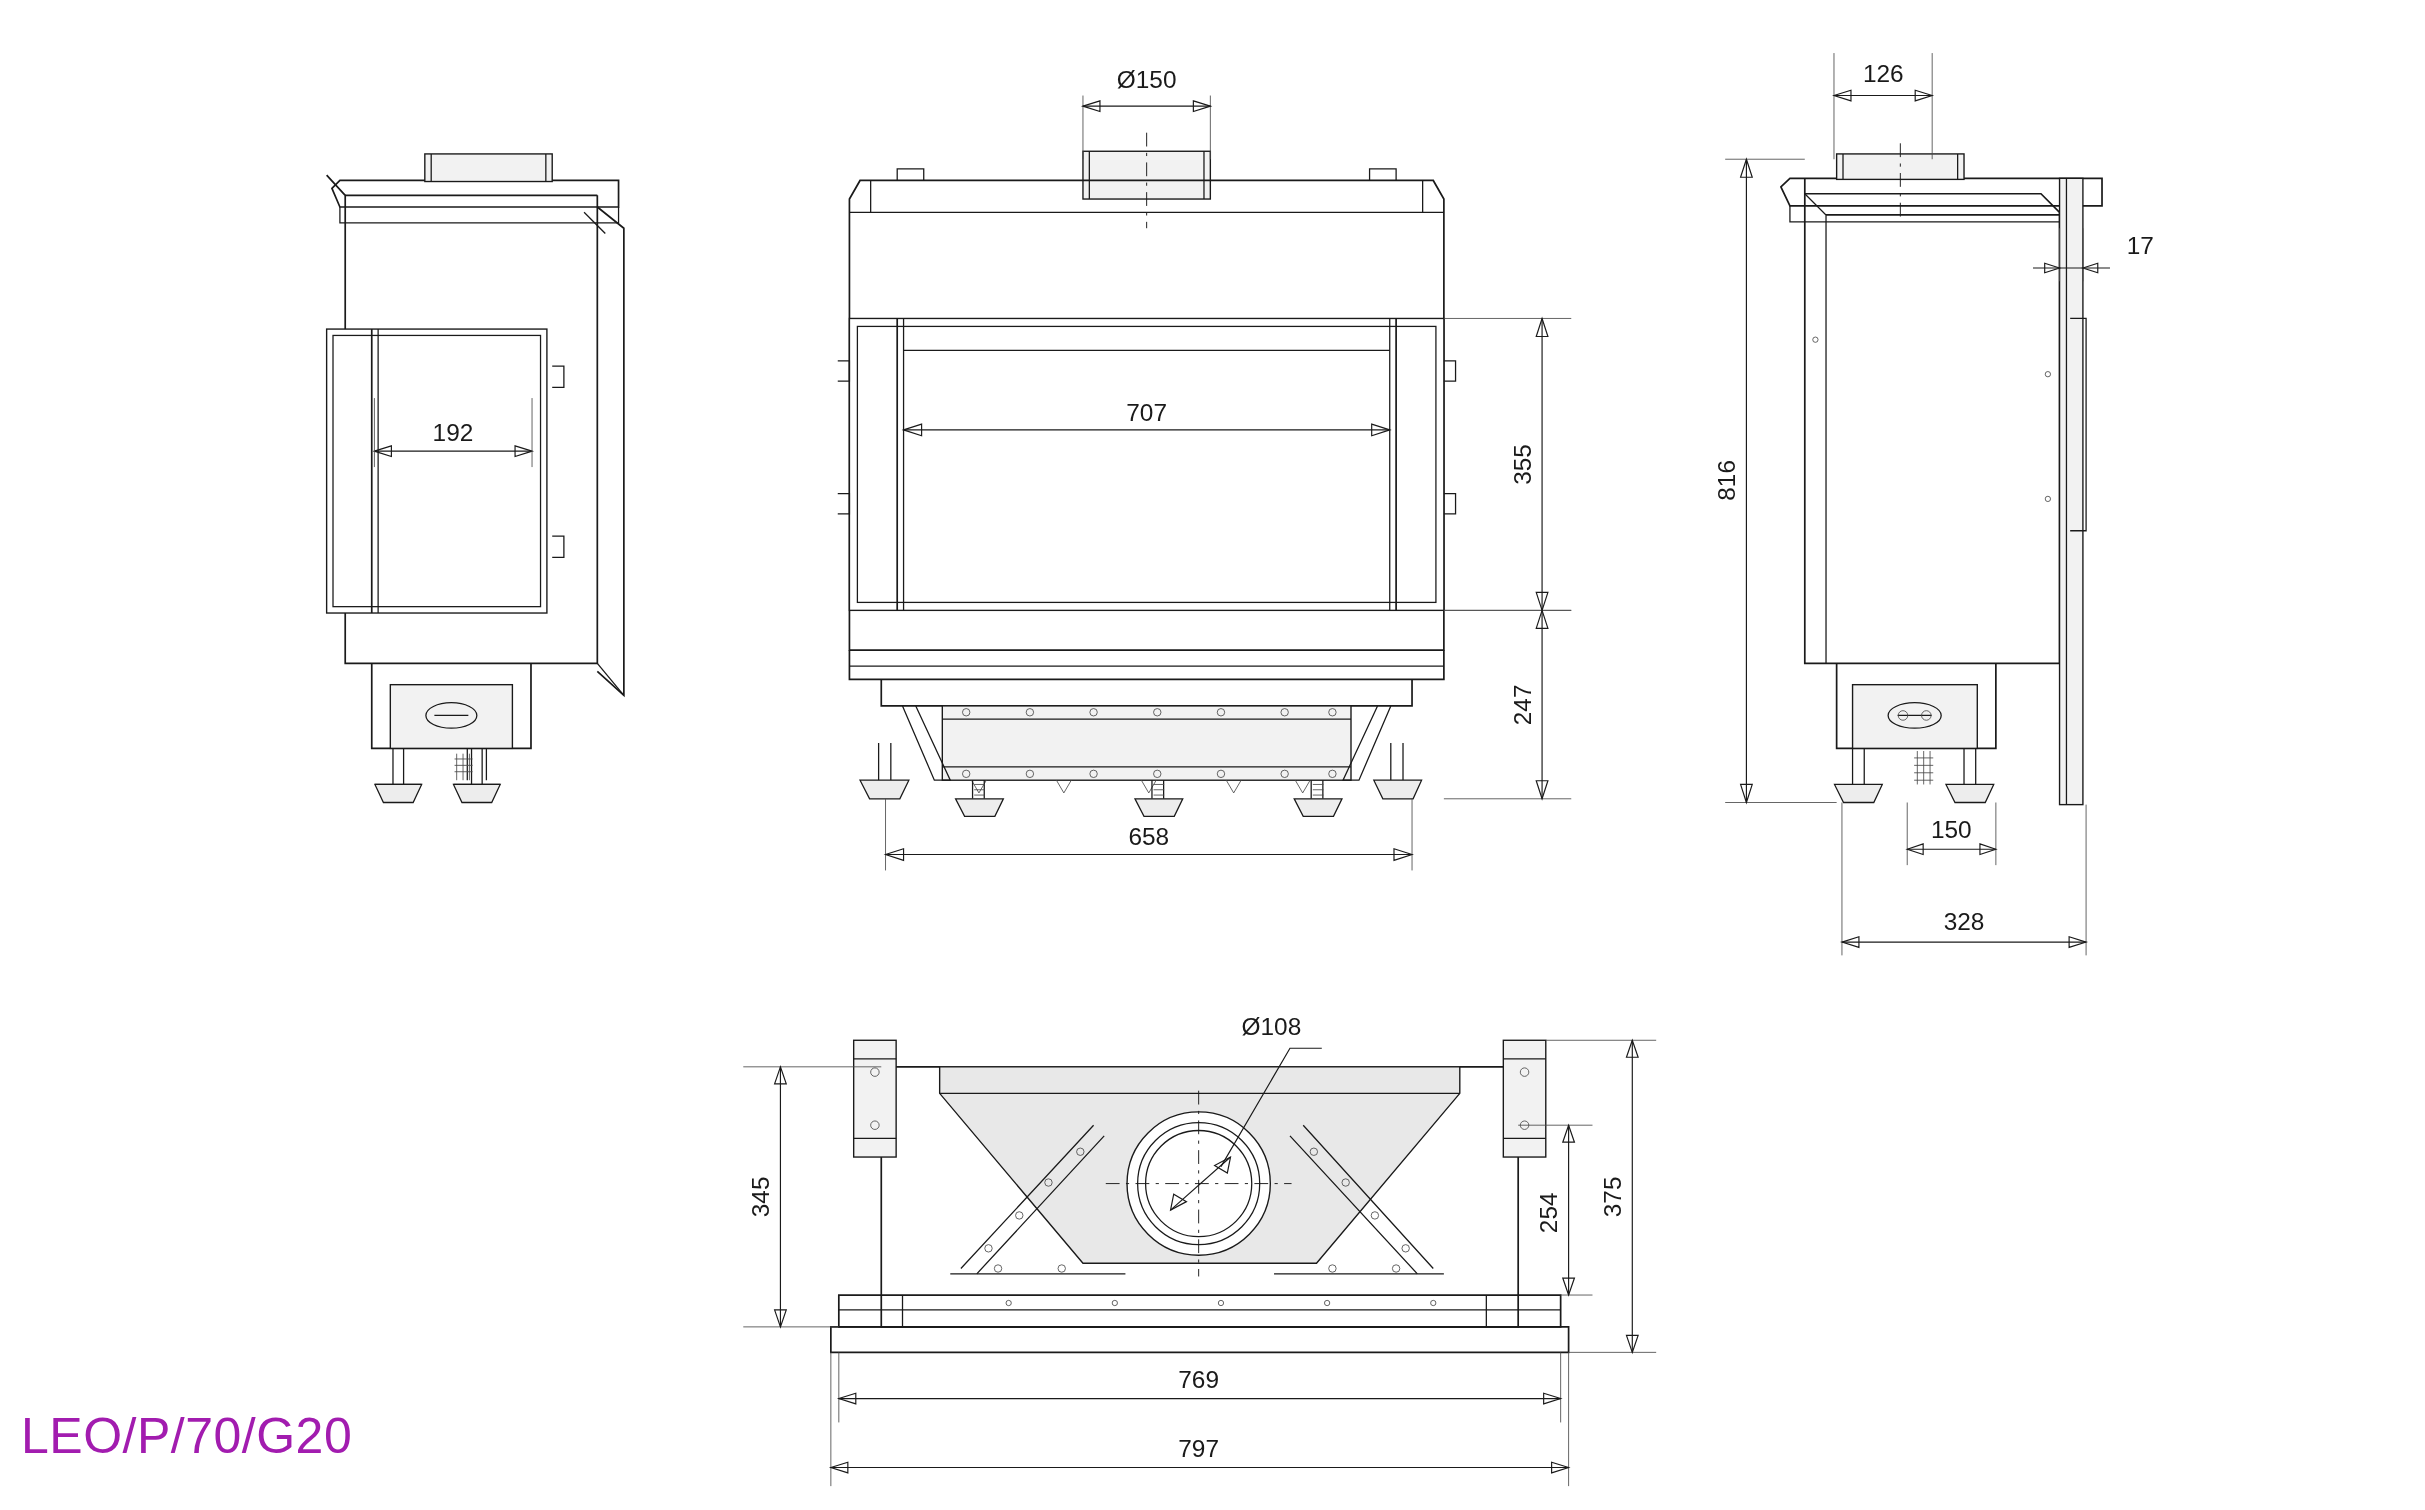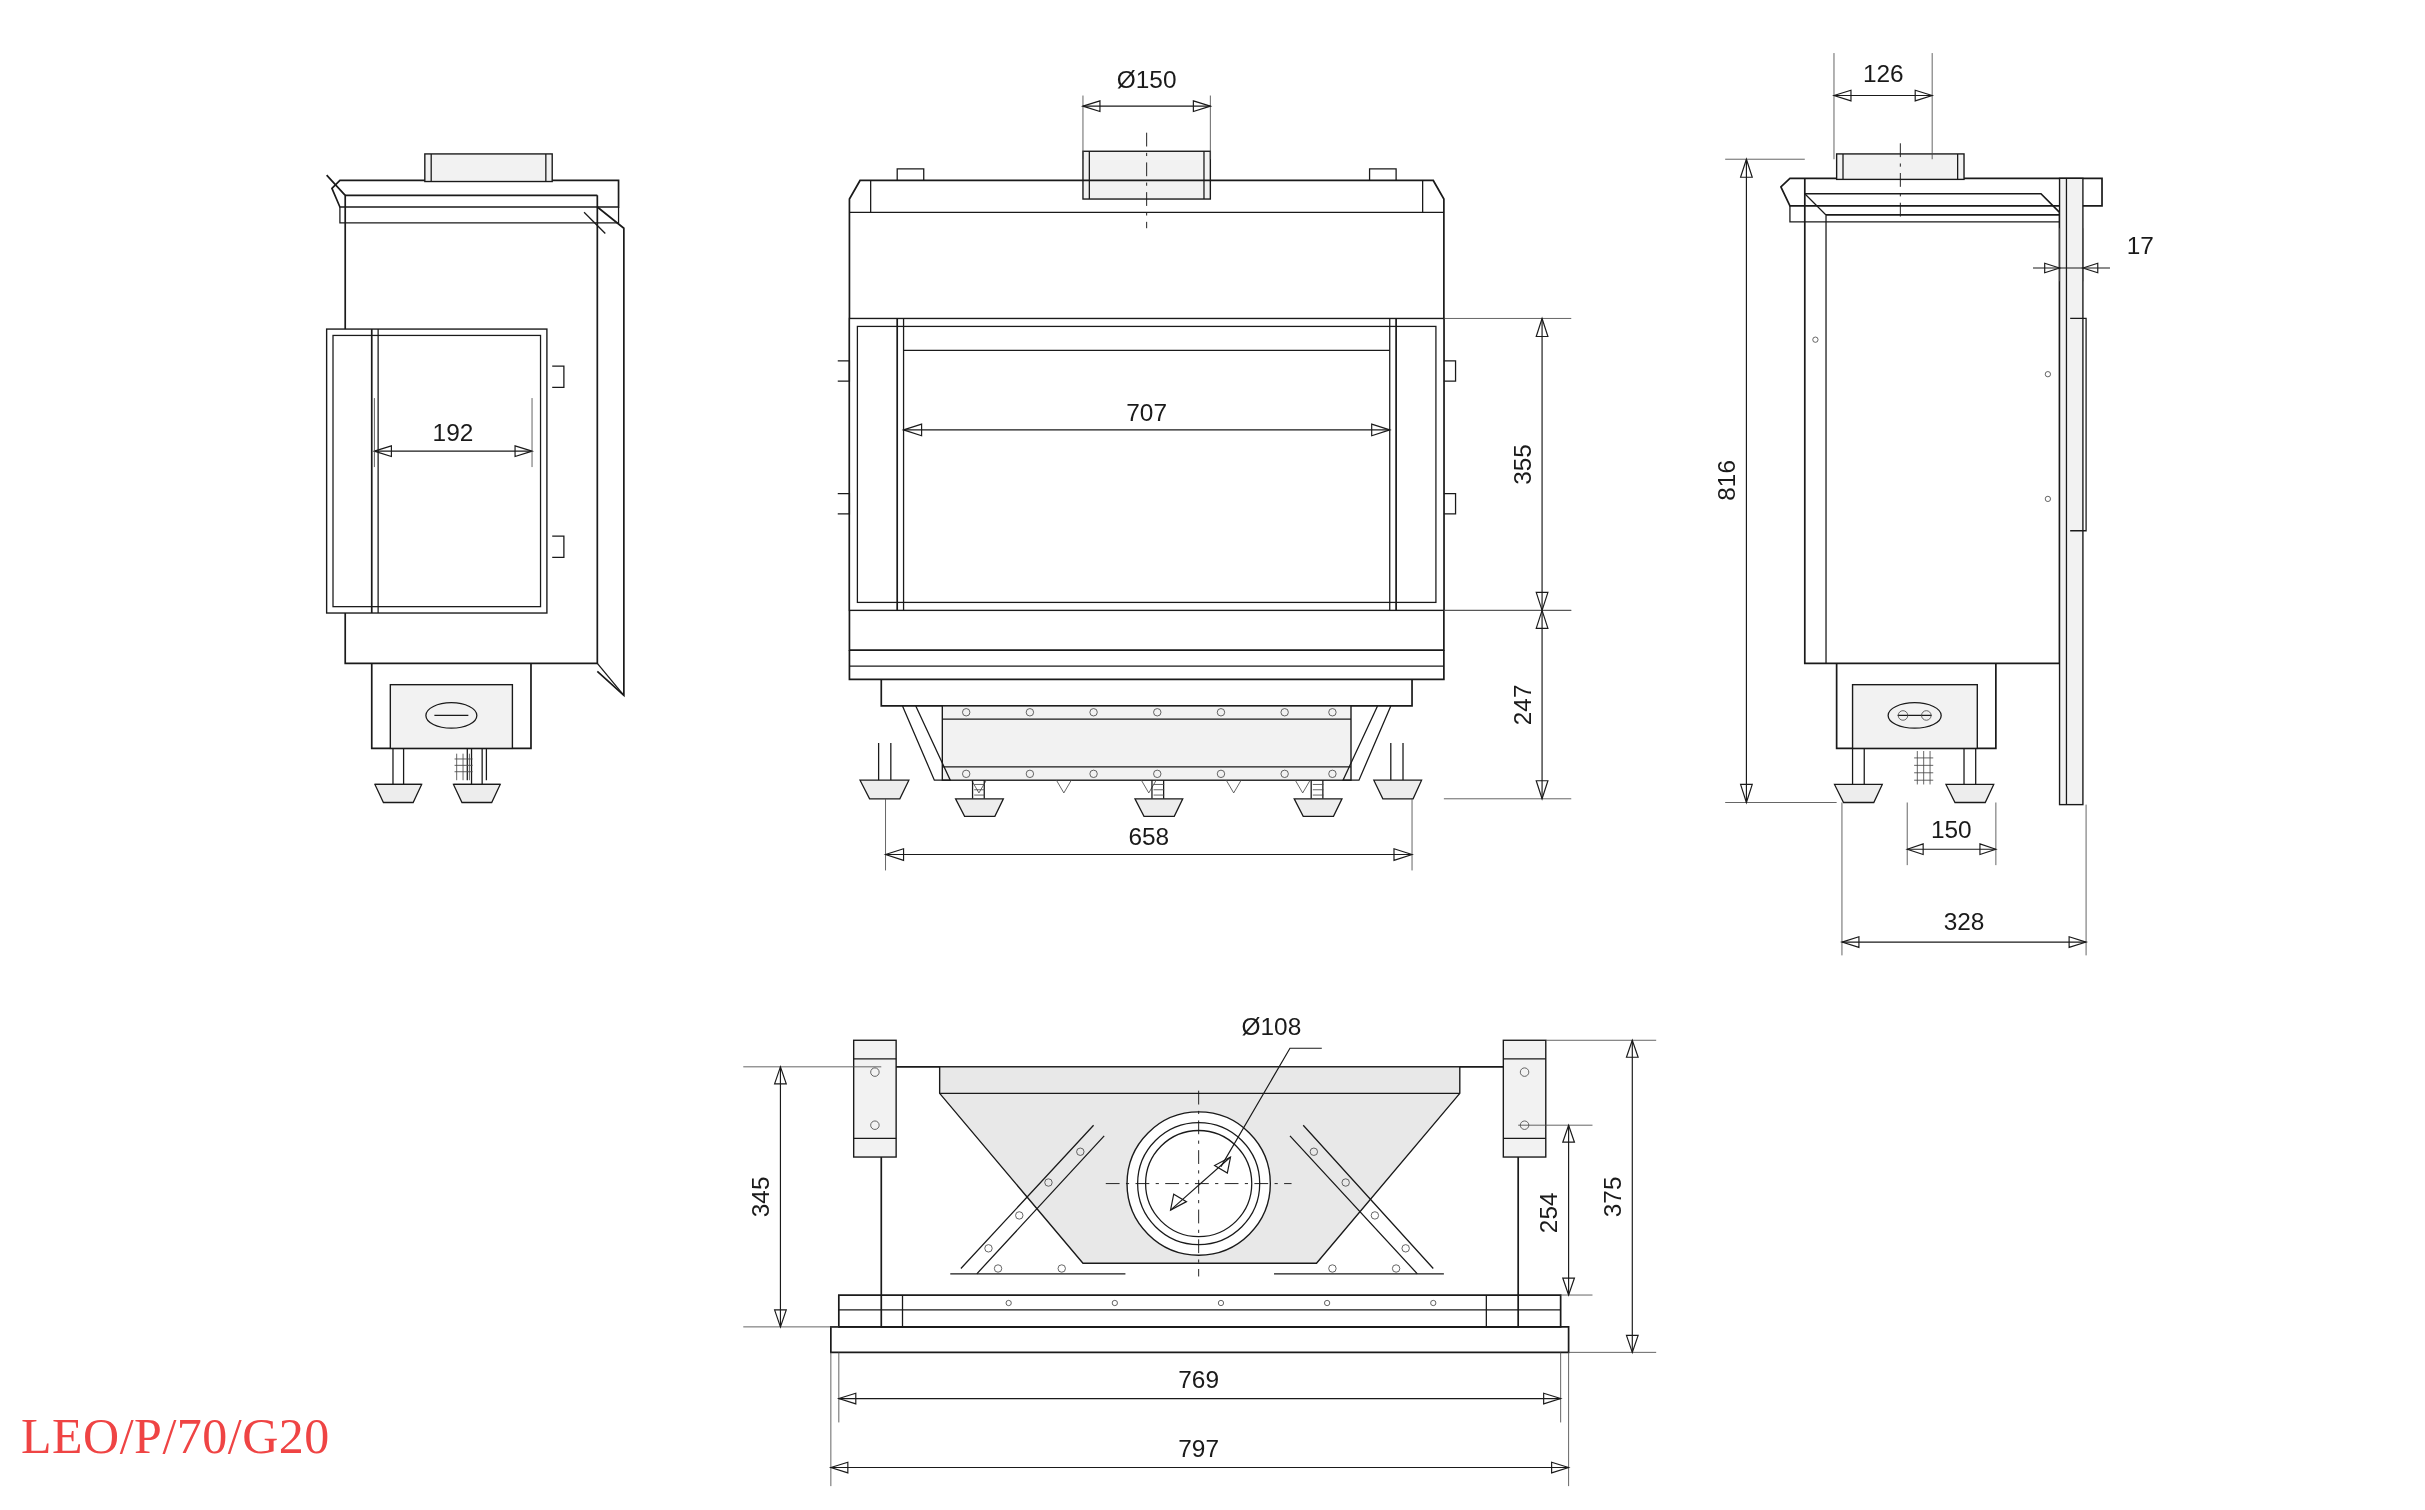--- a/index.html
+++ b/index.html
@@ -24,22 +24,22 @@
     top: 0;
     width: 2426px;
     height: 1510px;
   }
   .model-label {
     position: absolute;
     left: 21px;
     top: 1407px;
     font-size: 50px;
     letter-spacing: 0.5px;
-    color: #ef4444;
-    font-family: Liberation Serif, serif;
+    color: #a21caf;
+    font-family: Liberation Sans, sans-serif;
     white-space: nowrap;
   }
   
   svg text {
     font-family: "Liberation Sans", sans-serif;
     fill: #1a1a1a;
   }
   .dimtxt { font-size: 46px; }
   .thin { stroke: #1a1a1a; stroke-width: 2.4; fill: none; }
   .med  { stroke: #1a1a1a; stroke-width: 3.2; fill: none; }

